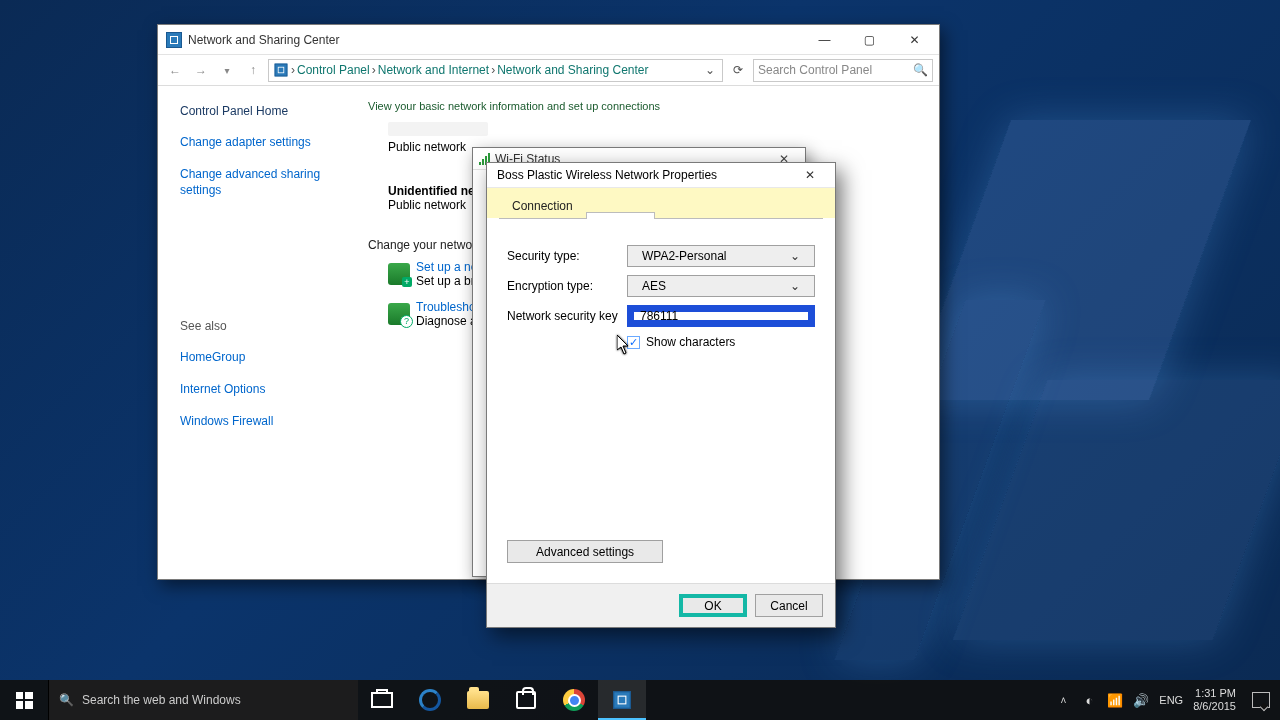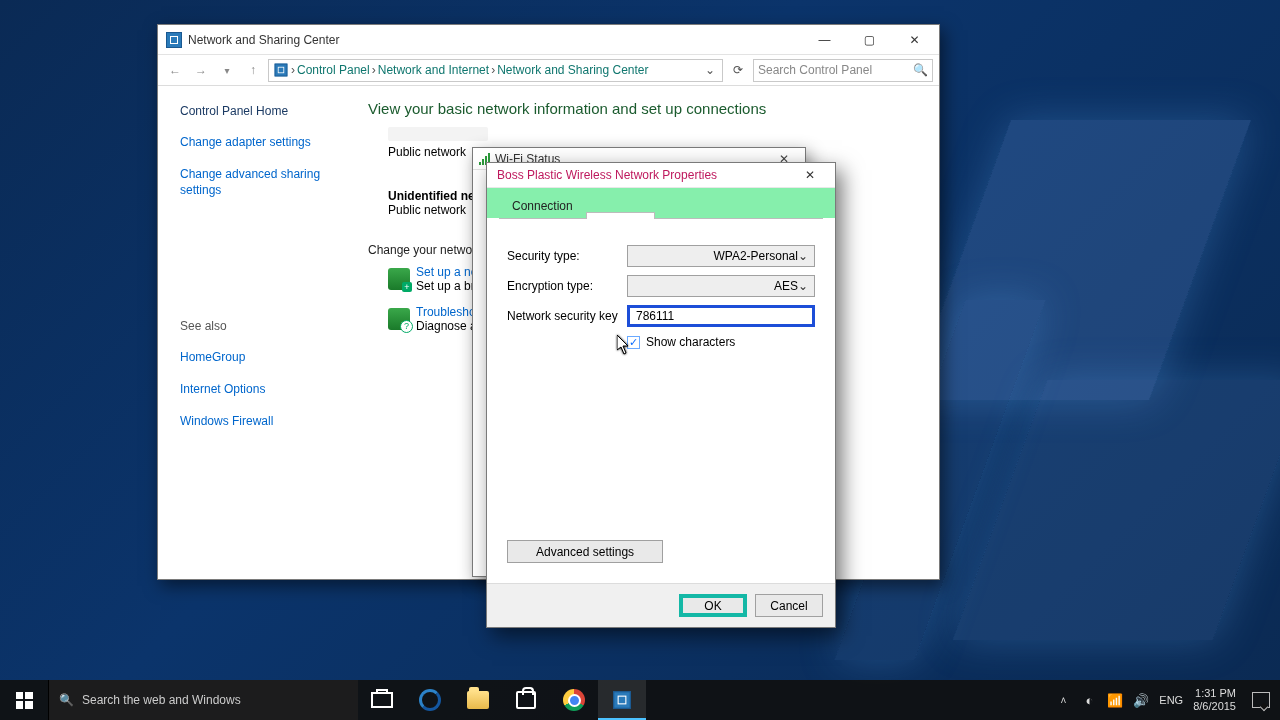--- a/index.html
+++ b/index.html
@@ -54,21 +54,21 @@
   .searchbox .sicon{color:#555}
 
   .cp-body{flex:1; display:flex; overflow:hidden;}
   .cp-side{width:190px; padding:18px 10px 26px 22px; background:#fff;}
   .cp-side h4{margin:0 0 12px 0; font-weight:400; color:#1b3a63;}
   .side-link{color:var(--link); margin:16px 0; cursor:pointer; display:block; line-height:1.35;}
   .seealso{color:#555;margin-top:120px;}
   .seealso .lbl{margin-bottom:8px;}
 
   .cp-main{flex:1; padding:14px 20px; background:#fff; position:relative;}
-  .cp-main h1{font-size:15px; font-weight:400; color:#1b5b2e; margin:0 0 10px 0;}
+  .cp-main h1{font-size:11px; font-weight:400; color:#1b5b2e; margin:0 0 10px 0;}
   .section-lbl{color:#222;margin:6px 0 8px 0;}
   .blurbox{width:100px;height:14px;background:#f3f3f3;border-radius:2px;margin-bottom:4px;}
   .row{display:flex;align-items:center;gap:6px;margin:6px 0;}
   .task-icon{width:22px;height:22px;display:inline-block;}
   .i-setup{background:linear-gradient(#3aa84a,#1a7a2a);border-radius:3px;position:relative;}
   .i-setup::after{content:"+";position:absolute;right:-2px;bottom:-2px;color:#fff;background:#0a6; width:10px;height:10px;font-size:9px;line-height:10px;text-align:center;border-radius:2px;}
   .i-trouble{background:linear-gradient(#3aa84a,#1a7a2a);border-radius:3px;position:relative;}
   .i-trouble::after{content:"?";position:absolute;right:-3px;bottom:-3px;width:11px;height:11px;background:#fff;color:#0a6;border:1px solid #0a6;border-radius:50%;font-size:9px;line-height:11px;text-align:center;}
 
   
@@ -87,36 +87,36 @@
   .wifi-icon .w3{height:9px;left:6px}
   .wifi-icon .w4{height:12px;left:9px}
 
   
   .props{
     position:absolute; left:486px; top:162px; width:350px; height:466px;
     background:#fff; border:1px solid #7a7a7a; box-shadow:6px 8px 20px rgba(0,0,0,.55);
     display:flex; flex-direction:column;
   }
   .props .tb{height:25px; display:flex; align-items:center; padding:0 6px 0 10px; background:#fff; border-bottom:1px solid #e8e8e8;}
-  .props .tb .t{color:#be185d}
+  .props .tb .t{color:#000000}
   .props .tb .sp{flex:1}
   .props .tb .x{width:38px;height:24px;display:flex;align-items:center;justify-content:center;color:#333;}
-  .tabs{display:flex; padding:6px 6px 0 12px; background:#86efac;}
+  .tabs{display:flex; padding:6px 6px 0 12px; background:#fef9c3;}
   .tab{padding:4px 12px; border:1px solid transparent; border-bottom:none; cursor:pointer;color:#222;}
   .tab.inactive{color:#222;}
   .tab.active{background:#fff;border:1px solid #bcbcbc;border-bottom:1px solid #fff;position:relative;top:18px;}
   .tabstrip-line{height:1px;background:#bcbcbc;margin:0 12px;}
   .tabbody{flex:1; padding:18px 20px; background:#fff; position:relative;}
   .form-row{display:flex; align-items:center; margin:8px 0;}
   .form-row label{width:120px;color:#000;}
   .form-row .ctrl{flex:1;}
-  .combo{display:flex;align-items:center;justify-content:flex-end;height:22px;border:1px solid #a0a0a0;background:#eee;padding:0 6px;}
+  .combo{display:flex;align-items:center;justify-content:space-between;height:22px;border:1px solid #a0a0a0;background:#eee;padding:0 14px;}
   .combo .cv{color:#000}
   .combo .dd{color:#333}
-  .textin{height:22px;border:3px solid #1d4ed8;background:#fff;padding:0 6px;display:flex;align-items:center;}
+  .textin{height:22px;border:7px solid #1d4ed8;background:#fff;padding:0 6px;display:flex;align-items:center;}
   .chkrow{display:flex;align-items:center;gap:6px;margin-top:8px; margin-left:120px;}
   .chkbox{width:13px;height:13px;border:1px solid #6aa9ff;background:#fff;display:flex;align-items:center;justify-content:center;}
   .chkbox.checked::after{content:"✓"; color:#0a6cff; font-size:11px; line-height:11px;}
   .btnbar{display:flex; justify-content:flex-end; gap:8px; padding:10px 12px; background:var(--gray-bg); border-top:1px solid #dcdcdc;}
   .btn{min-width:68px;height:23px;border:1px solid #a0a0a0;background:#e9e9e9;display:flex;align-items:center;justify-content:center;cursor:pointer;}
   .btn.primary{border:4px solid #14b8a6;}
   .btn.small{min-width:auto;padding:0 28px;}
   .adv-wrap{position:absolute;left:20px;bottom:20px;}
 
   

